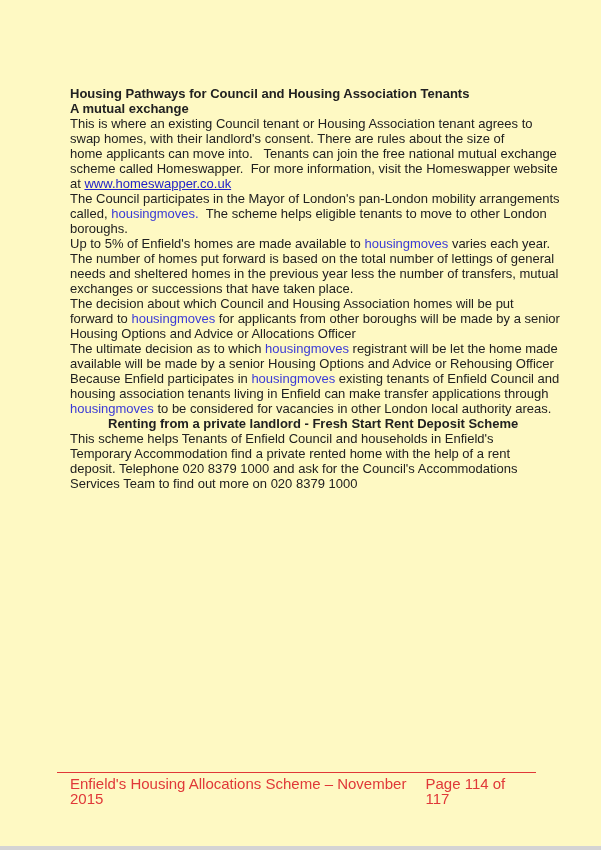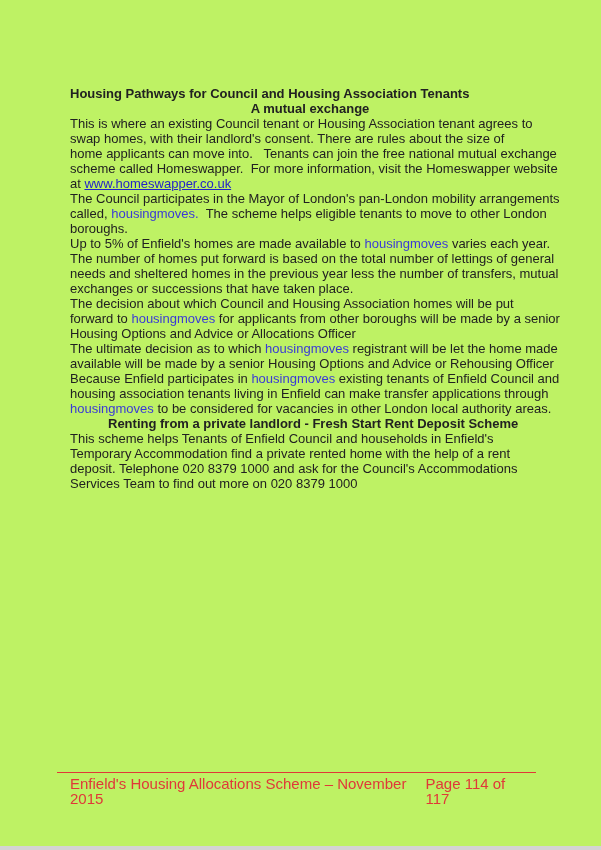--- a/index.html
+++ b/index.html
@@ -5,39 +5,39 @@
   html, body { margin: 0; padding: 0; }
   body {
     width: 601px; height: 850px;
     background: #ffffff;
     font-family: "Liberation Sans", sans-serif;
     color: #212121;
   }
   .page {
     position: relative;
     width: 601px; height: 850px;
-    background: #bef264;
+    background: #fef9c3;
     overflow: hidden;
   }
   .content {
     position: absolute;
     left: 70px; top: 86px;
     width: 480px;
   }
   .content h1, .content h2, .content p {
     margin: 0;
     font-size: 13px;
     line-height: 15px;
     white-space: pre;
     font-weight: normal;
   }
   .content h1, .content h2 { font-weight: bold; }
   .h-title { margin-bottom: 0; }
   .p-intro { margin-top: 16px; }
-  .h-mutual { margin-top: 25px; text-align: center; }
+  .h-mutual { margin-top: 25px; }
   .p-mutual { margin-top: 9px; }
   .h-panlondon { margin-top: 33px; }
   .p-participates { margin-top: 6px; }
   .p-fivepercent { margin-top: 8px; }
   .p-homesforward { margin-top: 10px; }
   .p-decision { margin-top: 13px; }
   .p-ultimate { margin-top: 7px; }
   .p-because { margin-top: 12px; }
   .h-renting { margin-top: 25px; padding-left: 38px; }
   .p-renting { margin-top: 0; }

